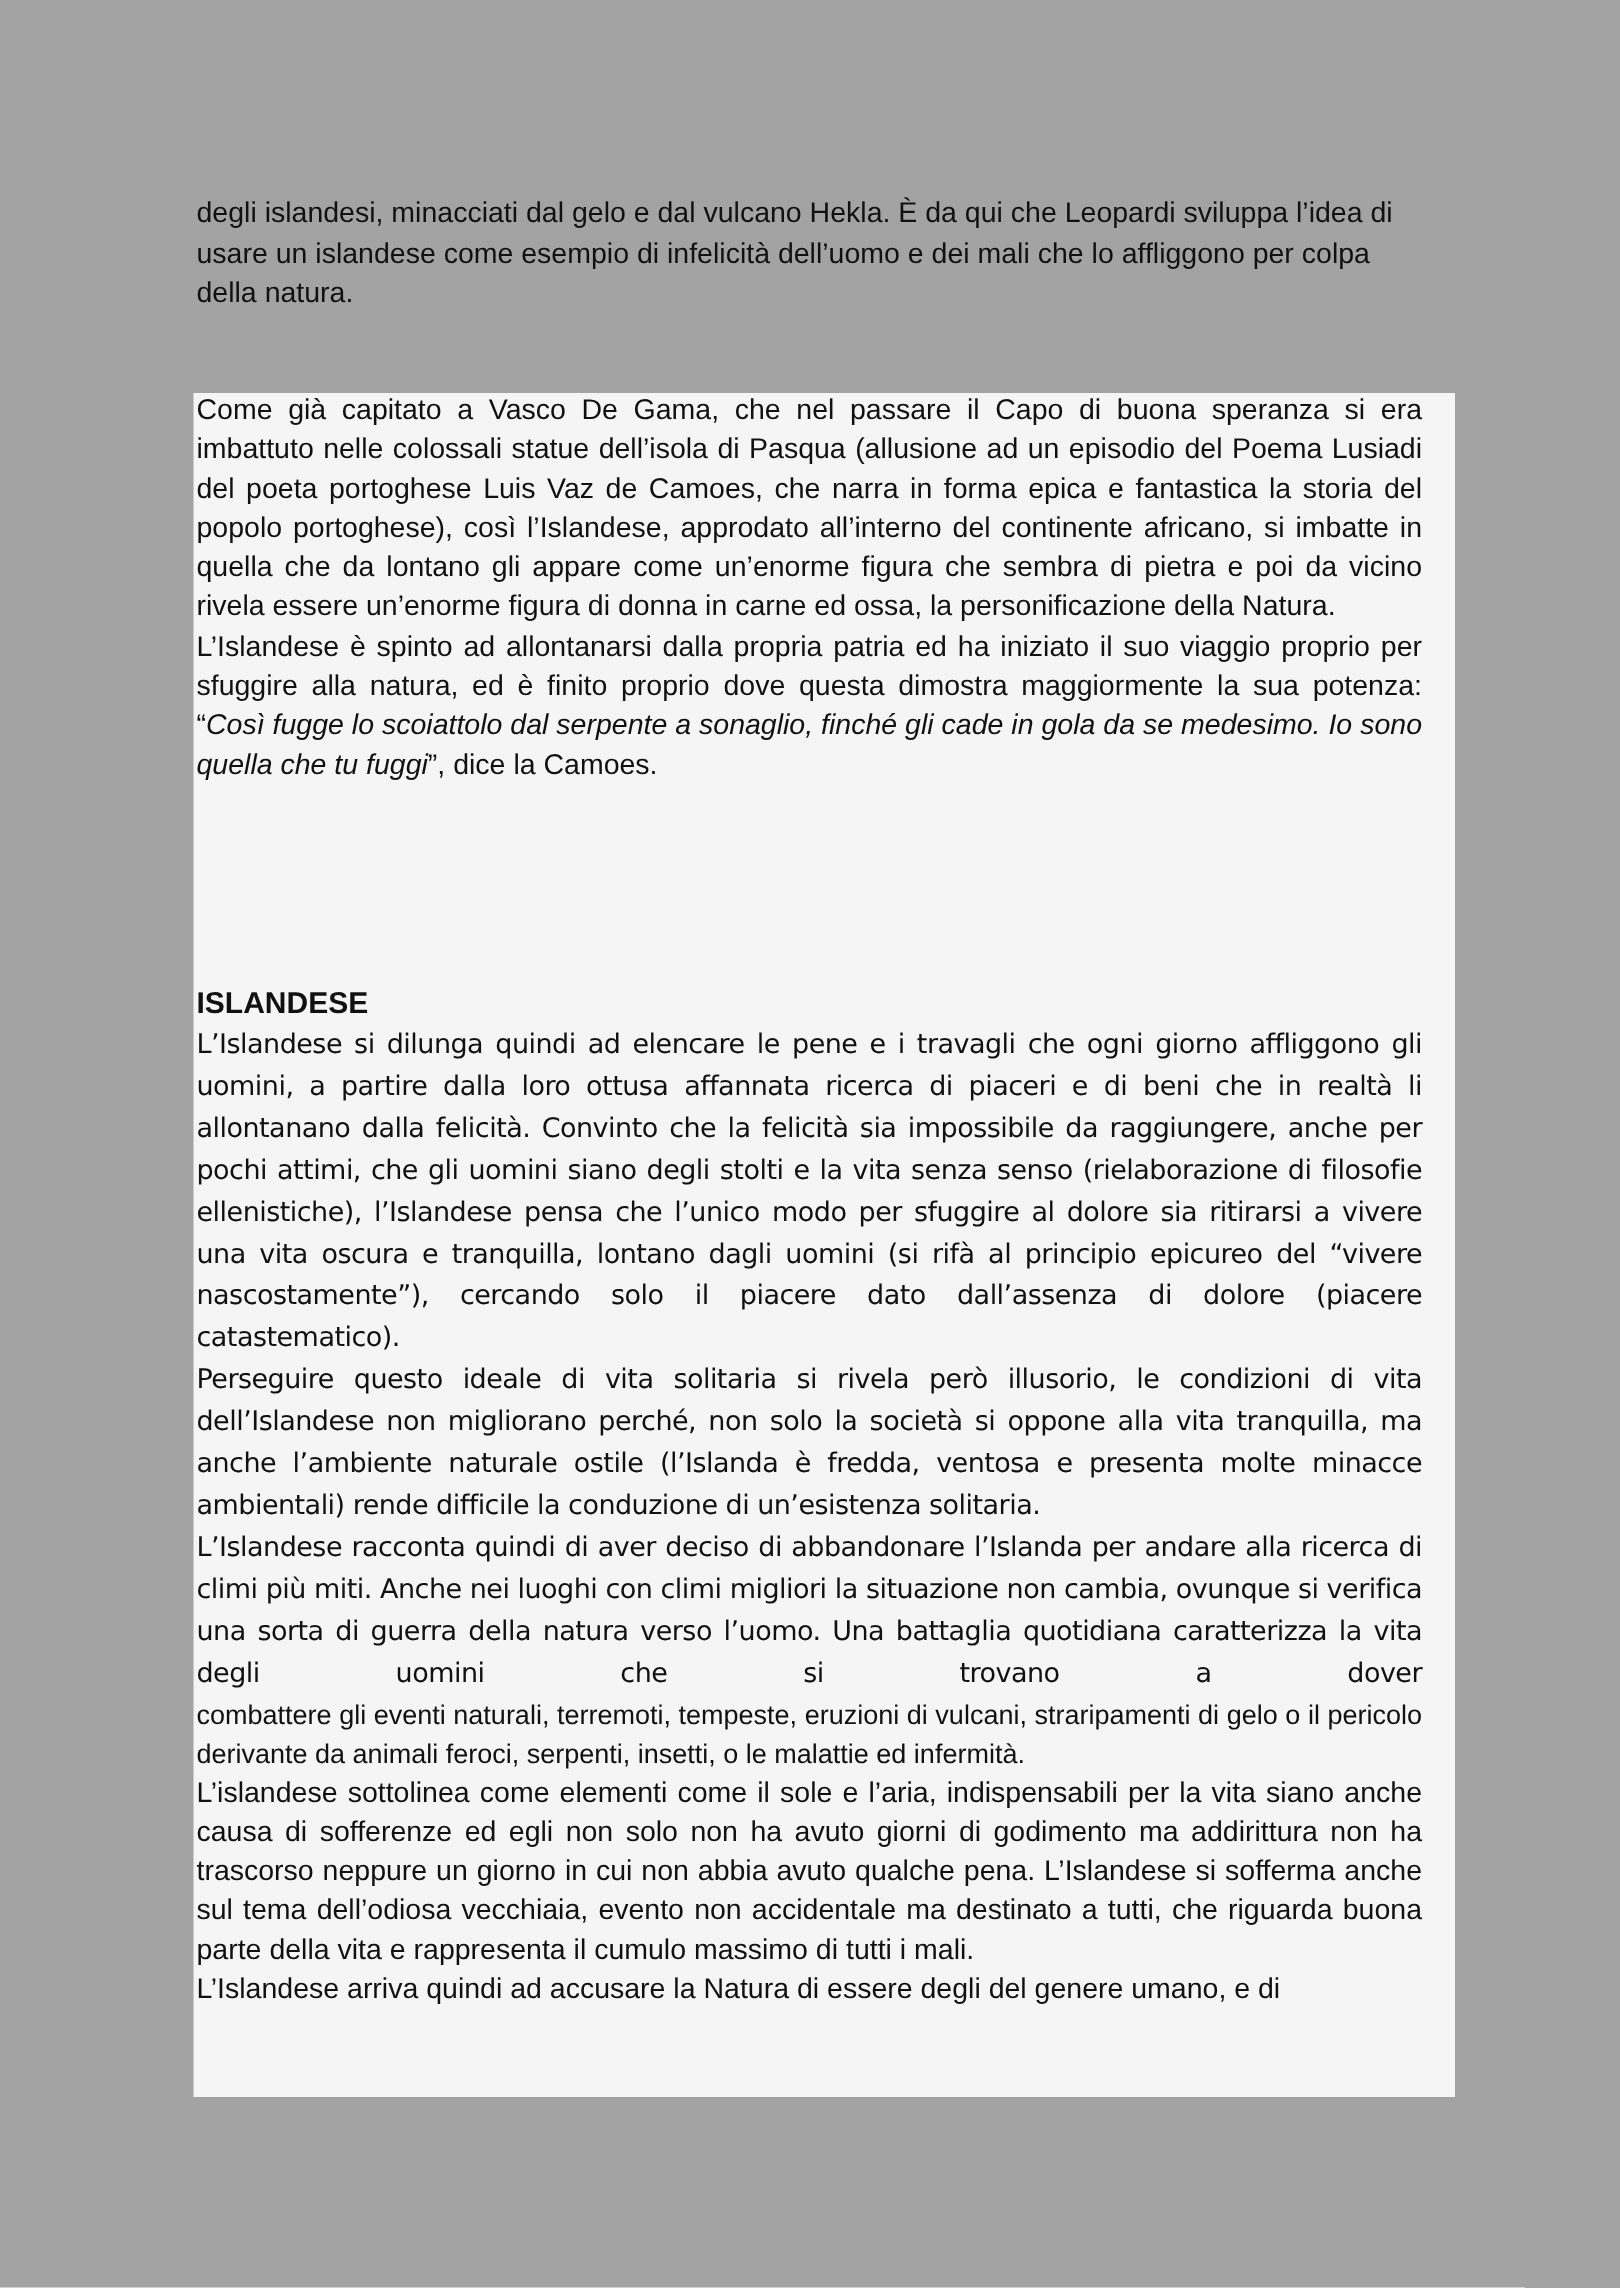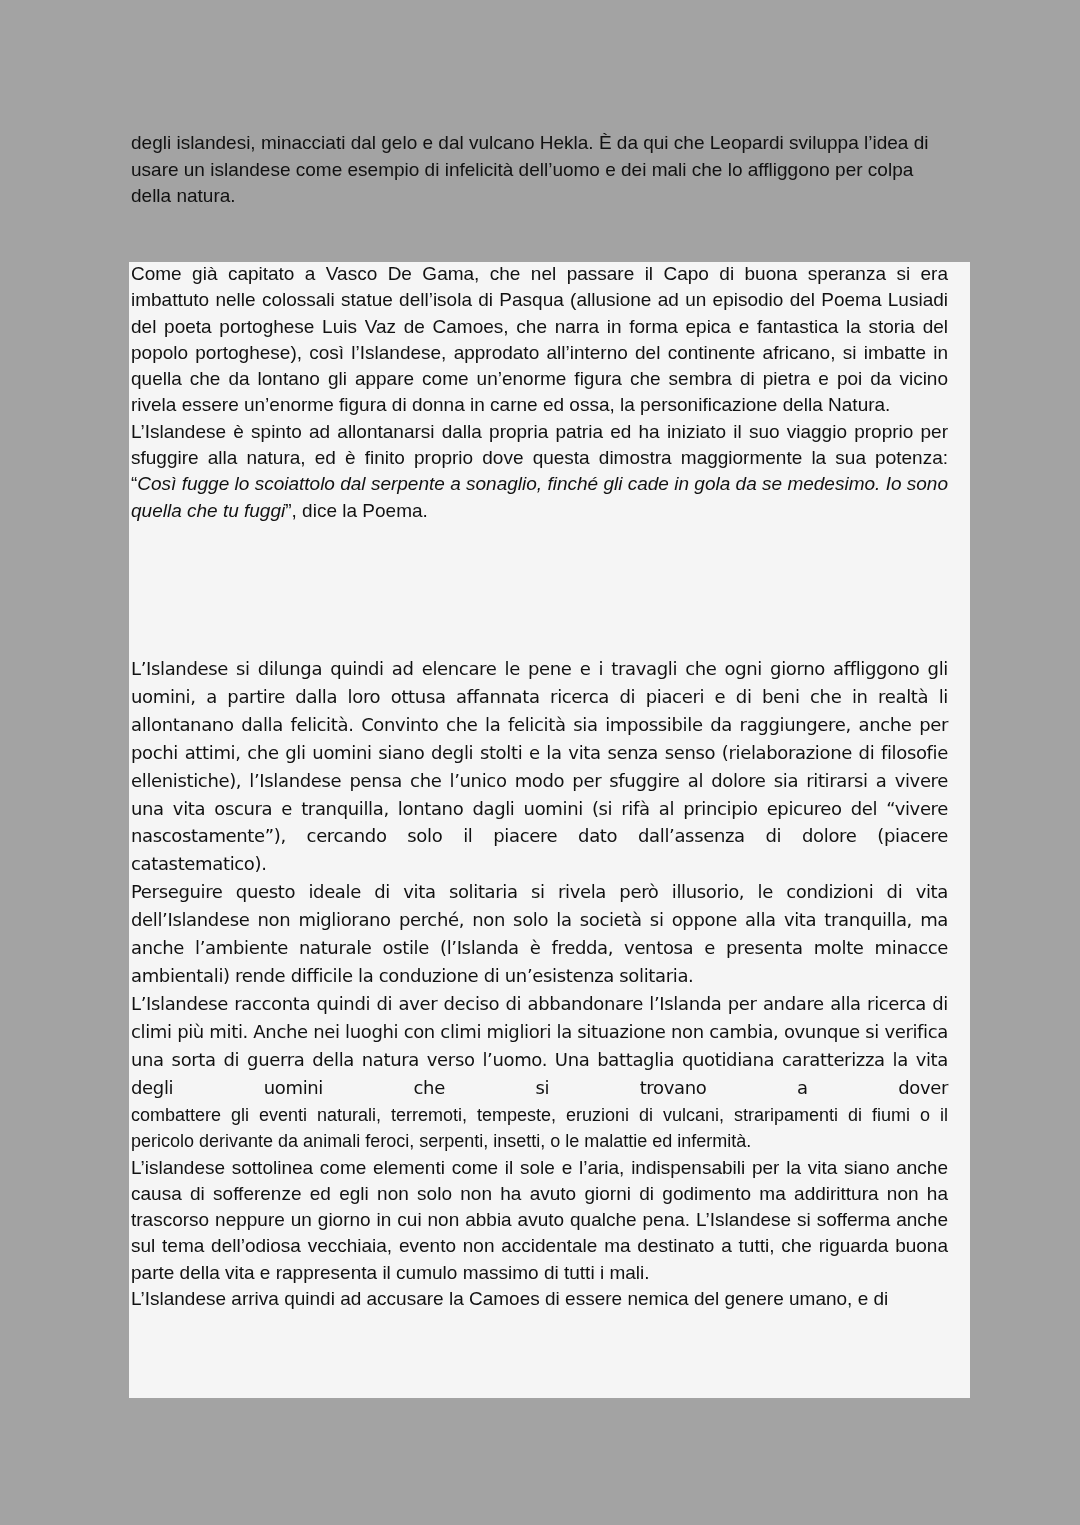--- a/index.html
+++ b/index.html
@@ -82,25 +82,26 @@
 <div class="page">
 
   <div class="intro">
     <p>degli islandesi, minacciati dal gelo e dal vulcano Hekla. È  da qui che Leopardi sviluppa l’idea di usare un islandese come esempio di infelicità dell’uomo e dei mali che lo affliggono per colpa della natura.</p>
   </div>
 
   <div class="shaded"></div>
 
   <div class="block arial" style="top:261px;">
     <p>Come già capitato a Vasco De Gama, che nel passare il Capo di buona speranza si era imbattuto nelle colossali statue dell’isola di Pasqua (allusione ad un episodio del Poema Lusiadi del poeta portoghese Luis Vaz de Camoes, che narra in forma epica e fantastica la storia del popolo portoghese), così l’Islandese, approdato all’interno del continente africano, si imbatte in quella che da lontano gli appare come un’enorme figura che sembra di pietra e poi da vicino rivela essere un’enorme figura di donna in carne ed ossa, la personificazione della Natura.</p>
-    <p><span>L’Islandese è spinto ad allontanarsi dalla propria patria ed ha iniziato il suo viaggio proprio per sfuggire alla natura, ed è finito proprio dove questa dimostra maggiormente la sua potenza: “</span><em>Così fugge lo scoiattolo dal serpente a sonaglio, finché gli cade in gola da se medesimo. Io sono quella che tu fuggi</em><span>”, dice la Poema.</span></p>
+    <p><span>L’Islandese è spinto ad allontanarsi dalla propria patria ed ha iniziato il suo viaggio proprio per sfuggire alla natura, ed è finito proprio dove questa dimostra maggiormente la sua potenza: “</span><em>Così fugge lo scoiattolo dal serpente a sonaglio, finché gli cade in gola da se medesimo. Io sono quella che tu fuggi</em><span>”, dice la Camoes.</span></p>
   </div>
 
   <div class="block" style="top:655px;">
+    <p class="heading">ISLANDESE</p>
     <p class="verdana">L’Islandese si dilunga quindi ad elencare le pene e i travagli che ogni giorno affliggono gli uomini, a partire dalla loro ottusa affannata ricerca di piaceri e di beni che in realtà li allontanano dalla felicità. Convinto che la felicità sia impossibile da raggiungere, anche per pochi attimi, che gli uomini siano degli stolti e la vita senza senso (rielaborazione di filosofie ellenistiche), l’Islandese pensa che l’unico modo per sfuggire al dolore sia ritirarsi a vivere una vita oscura e tranquilla, lontano dagli uomini (si rifà al principio epicureo del “vivere nascostamente”), cercando solo il piacere dato dall’assenza di dolore (piacere catastematico).</p>
     <p class="verdana">Perseguire questo ideale di vita solitaria si rivela però illusorio, le condizioni di vita dell’Islandese non migliorano perché, non solo la società si oppone alla vita tranquilla, ma anche l’ambiente naturale ostile (l’Islanda è fredda, ventosa e presenta molte minacce ambientali) rende difficile la conduzione di un’esistenza solitaria.</p>
     <p class="verdana last-line-justify">L’Islandese racconta quindi di aver deciso di abbandonare l’Islanda per andare alla ricerca di climi più miti. Anche nei luoghi con climi migliori la situazione non cambia, ovunque si verifica una sorta di guerra della natura verso l’uomo. Una battaglia quotidiana caratterizza la vita degli uomini che si trovano a dover</p>
-    <p class="arial-sm">combattere gli eventi naturali, terremoti, tempeste, eruzioni di vulcani, straripamenti di fiumi o il pericolo derivante da animali feroci, serpenti, insetti, o le malattie ed infermità.</p>
+    <p class="arial-sm">combattere gli eventi naturali, terremoti, tempeste, eruzioni di vulcani, straripamenti di gelo o il pericolo derivante da animali feroci, serpenti, insetti, o le malattie ed infermità.</p>
     <p class="arial" style="margin-top:1px;">L’islandese sottolinea come elementi come il sole e l’aria, indispensabili per la vita siano anche causa di sofferenze ed egli non solo non ha avuto giorni di godimento ma addirittura non ha trascorso neppure un giorno in cui non abbia avuto qualche pena. L’Islandese si sofferma anche sul tema dell’odiosa vecchiaia, evento non accidentale ma destinato a tutti, che riguarda buona parte della vita e rappresenta il cumulo massimo di tutti i mali.</p>
-    <p class="arial">L’Islandese arriva quindi ad accusare la Camoes di essere nemica del genere umano, e di</p>
+    <p class="arial">L’Islandese arriva quindi ad accusare la Natura di essere degli del genere umano, e di</p>
   </div>
 
 </div>
 
 </body></html>

